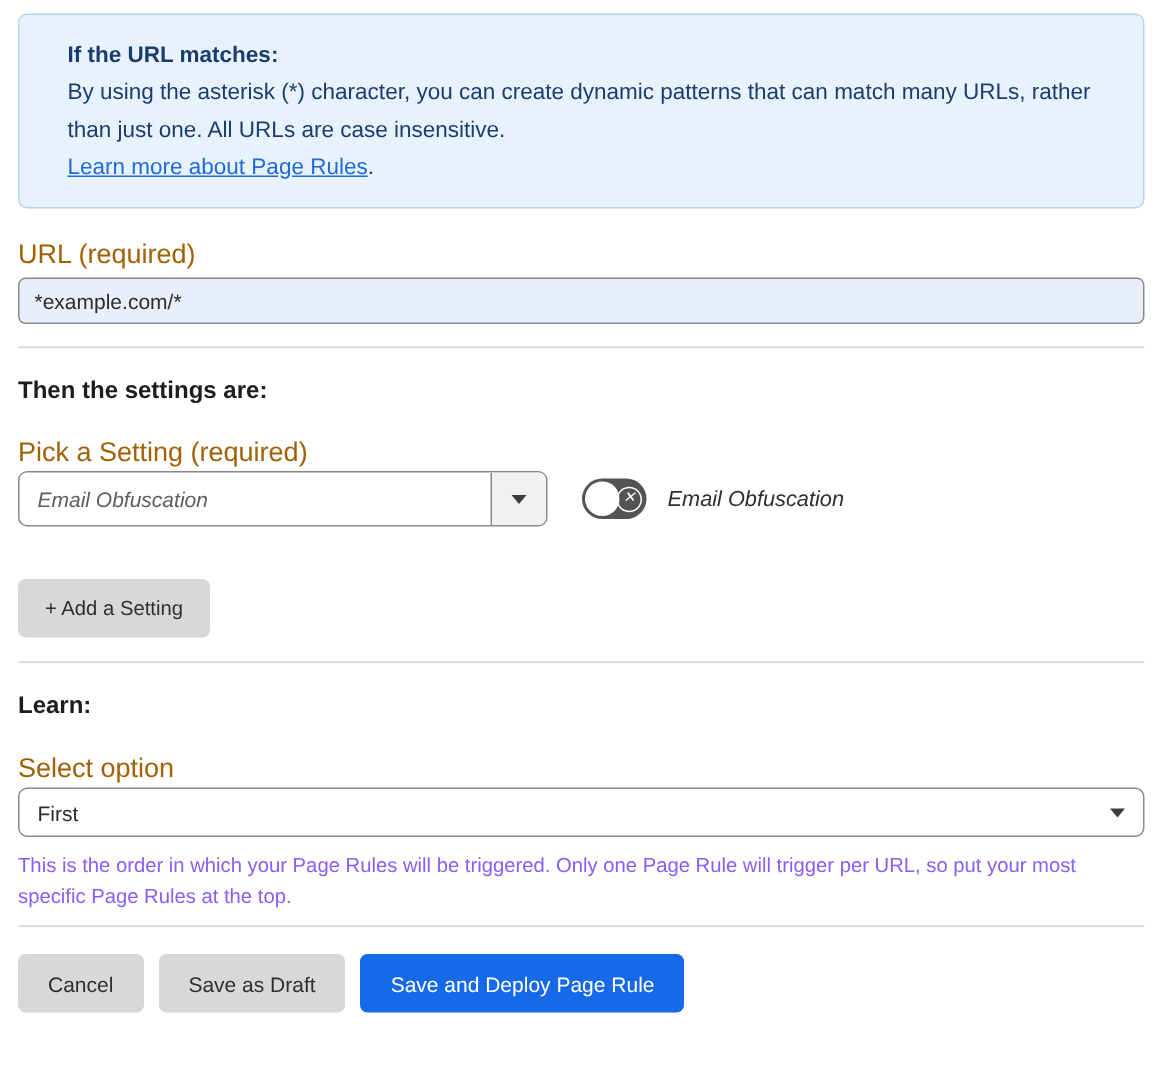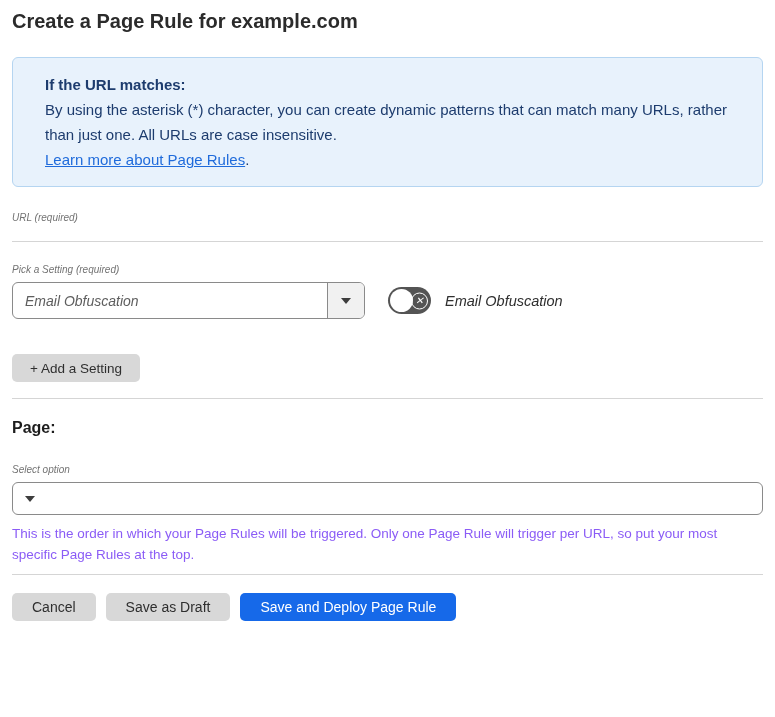--- a/index.html
+++ b/index.html
@@ -33,25 +33,24 @@
   }
   .info-box .info-heading { font-weight: 700; }
   .info-box a.info-link {
     color: #1f6bdb;
     text-decoration: underline;
     cursor: pointer;
     text-align: center;
   }
 
   .field-label {
-    font-size: 10px;
-    color: #737373;
+    font-size: 18px;
+    color: #a16207;
     line-height: 17px;
     margin-bottom: 7px;
-    font-style: italic;
   }
 
   .url-input {
     width: 100%;
     height: 31px;
     background: #e9eefb;
     border: 1px solid #8a8a8a;
     border-radius: 5px;
     font-family: "Liberation Sans", sans-serif;
     font-size: 14px;
@@ -169,21 +168,21 @@
   .toggle-label {
     margin-left: 14px;
     font-size: 14.5px;
     color: #2f2f2f;
   }
 
   .btn {
     display: inline-flex;
     align-items: center;
     justify-content: center;
-    height: 28px;
+    height: 39px;
     border: none;
     border-radius: 5px;
     font-family: "Liberation Sans", sans-serif;
     font-size: 14px;
     cursor: pointer;
     padding: 0 20px;
   }
   .btn-gray { background: #d8d8d8; color: #2f2f2f; }
   .btn-blue { background: #1669e9; color: #ffffff; }
   .add-setting-btn { padding: 0 18px; font-size: 13.5px; }
@@ -217,32 +216,33 @@
     display: flex;
     align-items: center;
   }
   .footer-buttons .btn + .btn { margin-left: 10px; }
 </style>
 </head>
 <body>
 
 <div class="container">
 
-  <h1 class="page-title">Create a Page Rule for example.com</h1>
 
   <div class="info-box">
     <div class="info-heading">If the URL matches:</div>
     <div class="info-body">By using the asterisk (*) character, you can create dynamic patterns that can match many URLs, rather than just one. All URLs are case insensitive.</div>
     <div><a class="info-link">Learn more about Page Rules</a><span>.</span></div>
   </div>
 
   <div class="field-label">URL (required)</div>
+  <input class="url-input" type="text" value="*example.com/*" style="">
 
   <hr class="divider divider-1">
 
+  <div class="section-heading settings">Then the settings are:</div>
 
   <div class="field-label" style="margin-bottom:4px;">Pick a Setting (required)</div>
 
   <div class="setting-row">
     <div class="dropdown">
       <div class="dropdown-value">Email Obfuscation</div>
       <div class="dropdown-arrow-btn">
         <span class="caret-down"></span>
       </div>
     </div>
@@ -252,25 +252,26 @@
         <span class="toggle-x">✕</span>
       </div>
       <div class="toggle-label">Email Obfuscation</div>
     </div>
   </div>
 
   <button class="btn btn-gray add-setting-btn">+ Add a Setting</button>
 
   <hr class="divider divider-2">
 
-  <div class="section-heading order">Page:</div>
+  <div class="section-heading order">Learn:</div>
 
   <div class="field-label" style="margin-bottom:4px;">Select option</div>
 
   <div class="select-box">
+    <span class="select-value">First</span>
     <span class="caret-down"></span>
   </div>
 
   <div class="order-description">This is the order in which your Page Rules will be triggered. Only one Page Rule will trigger per URL, so put your most specific Page Rules at the top.</div>
 
   <hr class="divider divider-3">
 
   <div class="footer-buttons">
     <button class="btn btn-gray">Cancel</button>
     <button class="btn btn-gray">Save as Draft</button>

